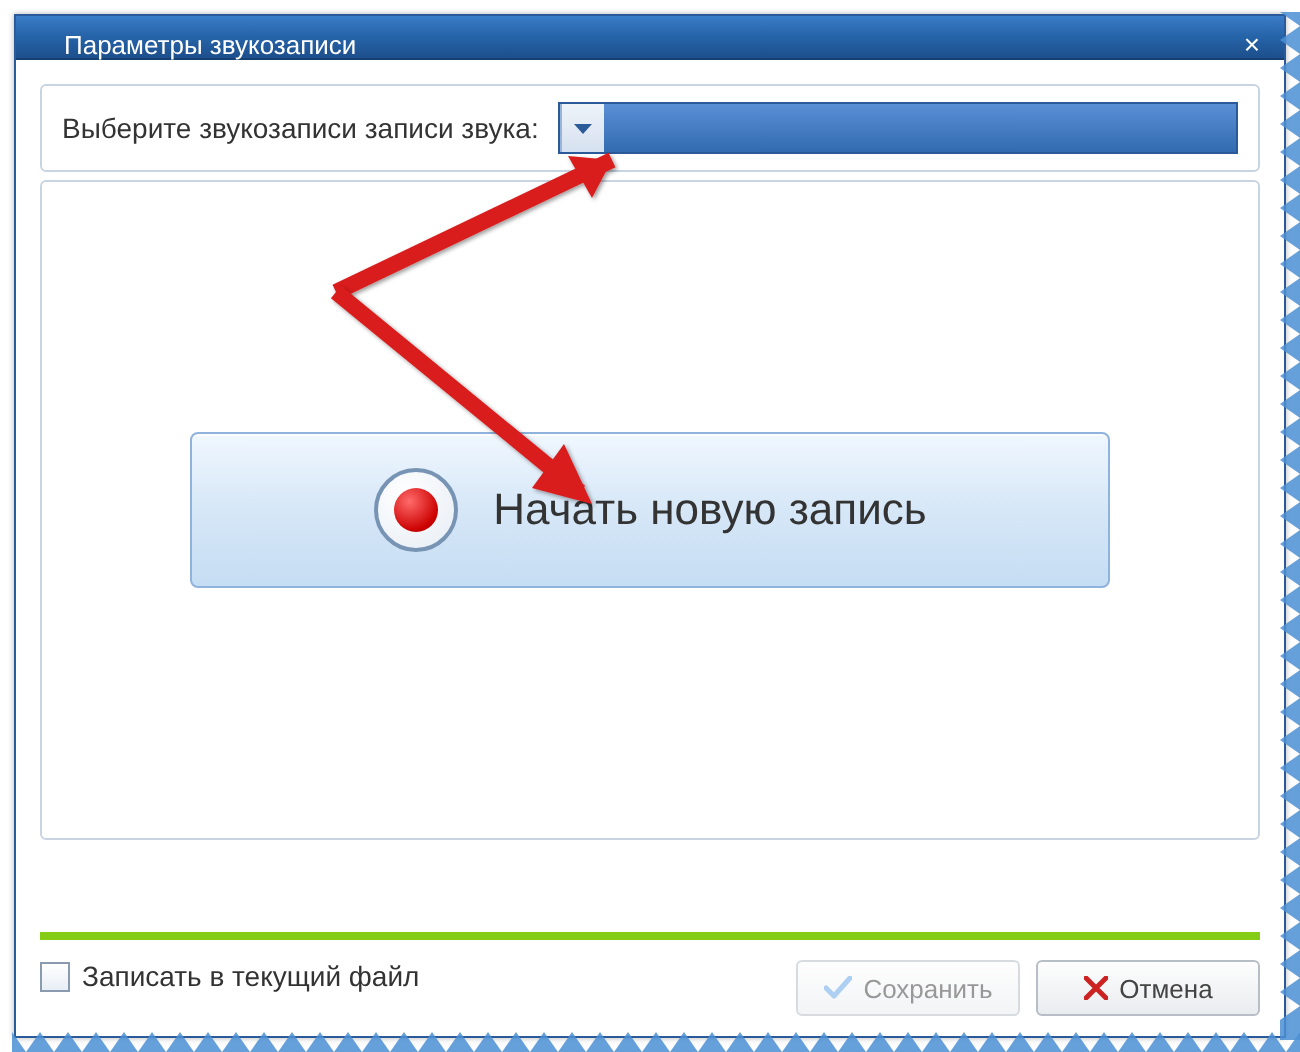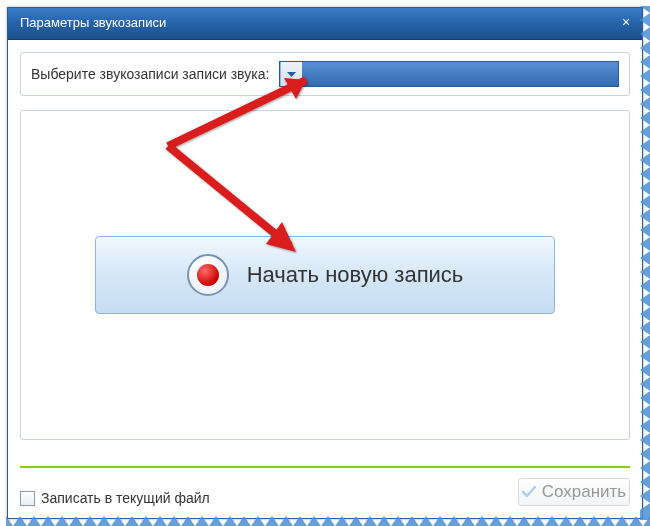--- a/index.html
+++ b/index.html
@@ -8,25 +8,25 @@
   .window {
     position: absolute;
     top: 7px; left: 7px;
     width: 636px; height: 512px;
     border: 1px solid #2b5a9b;
     background: #fff;
     box-shadow: 0 0 3px rgba(0,0,0,0.3);
   }
   
   .titlebar {
-    height: 32px;
+    height: 22px;
     background: linear-gradient(to bottom, #3a7cc7 0%, #2563a8 50%, #1d4f8c 100%);
     color: #fff;
     font-size: 13px;
-    padding: 7px 12px;
+    padding: 7px 24px;
     position: relative;
     border-bottom: 1px solid #174072;
   }
   .titlebar .close {
     position: absolute;
     right: 8px; top: 6px;
     width: 16px; height: 16px;
     color: #fff;
     font-size: 14px;
     line-height: 16px;
@@ -76,21 +76,21 @@
     border-left: 1px solid #9ab4d6;
     display: flex;
     align-items: center;
     justify-content: center;
   }
   .dropdown-btn svg { display: block; }
   
   .panel-main {
     border: 1px solid #c9d4e2;
     border-radius: 3px;
-    margin-top: 14px;
+    margin-top: 4px;
     height: 330px;
     display: flex;
     align-items: center;
     justify-content: center;
   }
   
   .record-btn {
     width: 460px;
     height: 78px;
     background: linear-gradient(to bottom, #f0f7ff 0%, #d6e7f7 50%, #c5ddf3 100%);
@@ -119,24 +119,24 @@
   }
   .record-label {
     font-size: 22px;
     color: #333;
   }
   
   .footer {
     position: absolute;
     left: 12px; right: 12px; bottom: 12px;
     height: 40px;
-    border-top: 2px solid #84cc16;
+    border-top: 4px solid #84cc16;
     padding-top: 10px;
     display: flex;
-    align-items: flex-end;
+    align-items: flex-start;
   }
   .checkbox-wrap {
     display: flex;
     align-items: center;
     gap: 6px;
     cursor: pointer;
   }
   .checkbox {
     width: 15px; height: 15px;
     border: 1px solid #8a9bb0;
@@ -151,21 +151,21 @@
   .btn {
     height: 28px;
     min-width: 112px;
     border: 1px solid #b8bec6;
     border-radius: 3px;
     background: linear-gradient(to bottom, #fdfdfd, #e9ecef);
     display: inline-flex;
     align-items: center;
     justify-content: center;
     gap: 6px;
-    font-size: 17px;
+    font-size: 13px;
     color: #444;
     margin-left: 8px;
     cursor: pointer;
   }
   .btn.disabled {
     opacity: 0.55;
     cursor: default;
   }
   .btn .icon { display: flex; align-items: center; }
   
@@ -224,20 +224,28 @@
     </label>
     <span class="spacer"></span>
     <div class="btn disabled">
       <span class="icon">
         <svg width="14" height="12" viewBox="0 0 14 12">
             <path d="M1 6 L5 10 L13 1" stroke="#6aa8e8" stroke-width="2.5" fill="none" stroke-linecap="round" stroke-linejoin="round"></path>
           </svg>
       </span>
       <span>Сохранить</span>
     </div>
+    <div class="btn">
+      <span class="icon">
+        <svg width="12" height="12" viewBox="0 0 12 12">
+          <path d="M1 1 L11 11 M11 1 L1 11" stroke="#cc2222" stroke-width="2.5" stroke-linecap="round"></path>
+        </svg>
+      </span>
+      <span>Отмена</span>
+    </div>
   </div>
 
   <svg class="arrows" viewBox="0 0 636 512">
     <defs>
       <filter id="shadow" x="-20%" y="-20%" width="140%" height="140%">
         <feDropShadow dx="1" dy="1" stdDeviation="1" flood-opacity="0.4"></feDropShadow>
       </filter>
     </defs>
 
     <g filter="url(#shadow)">

